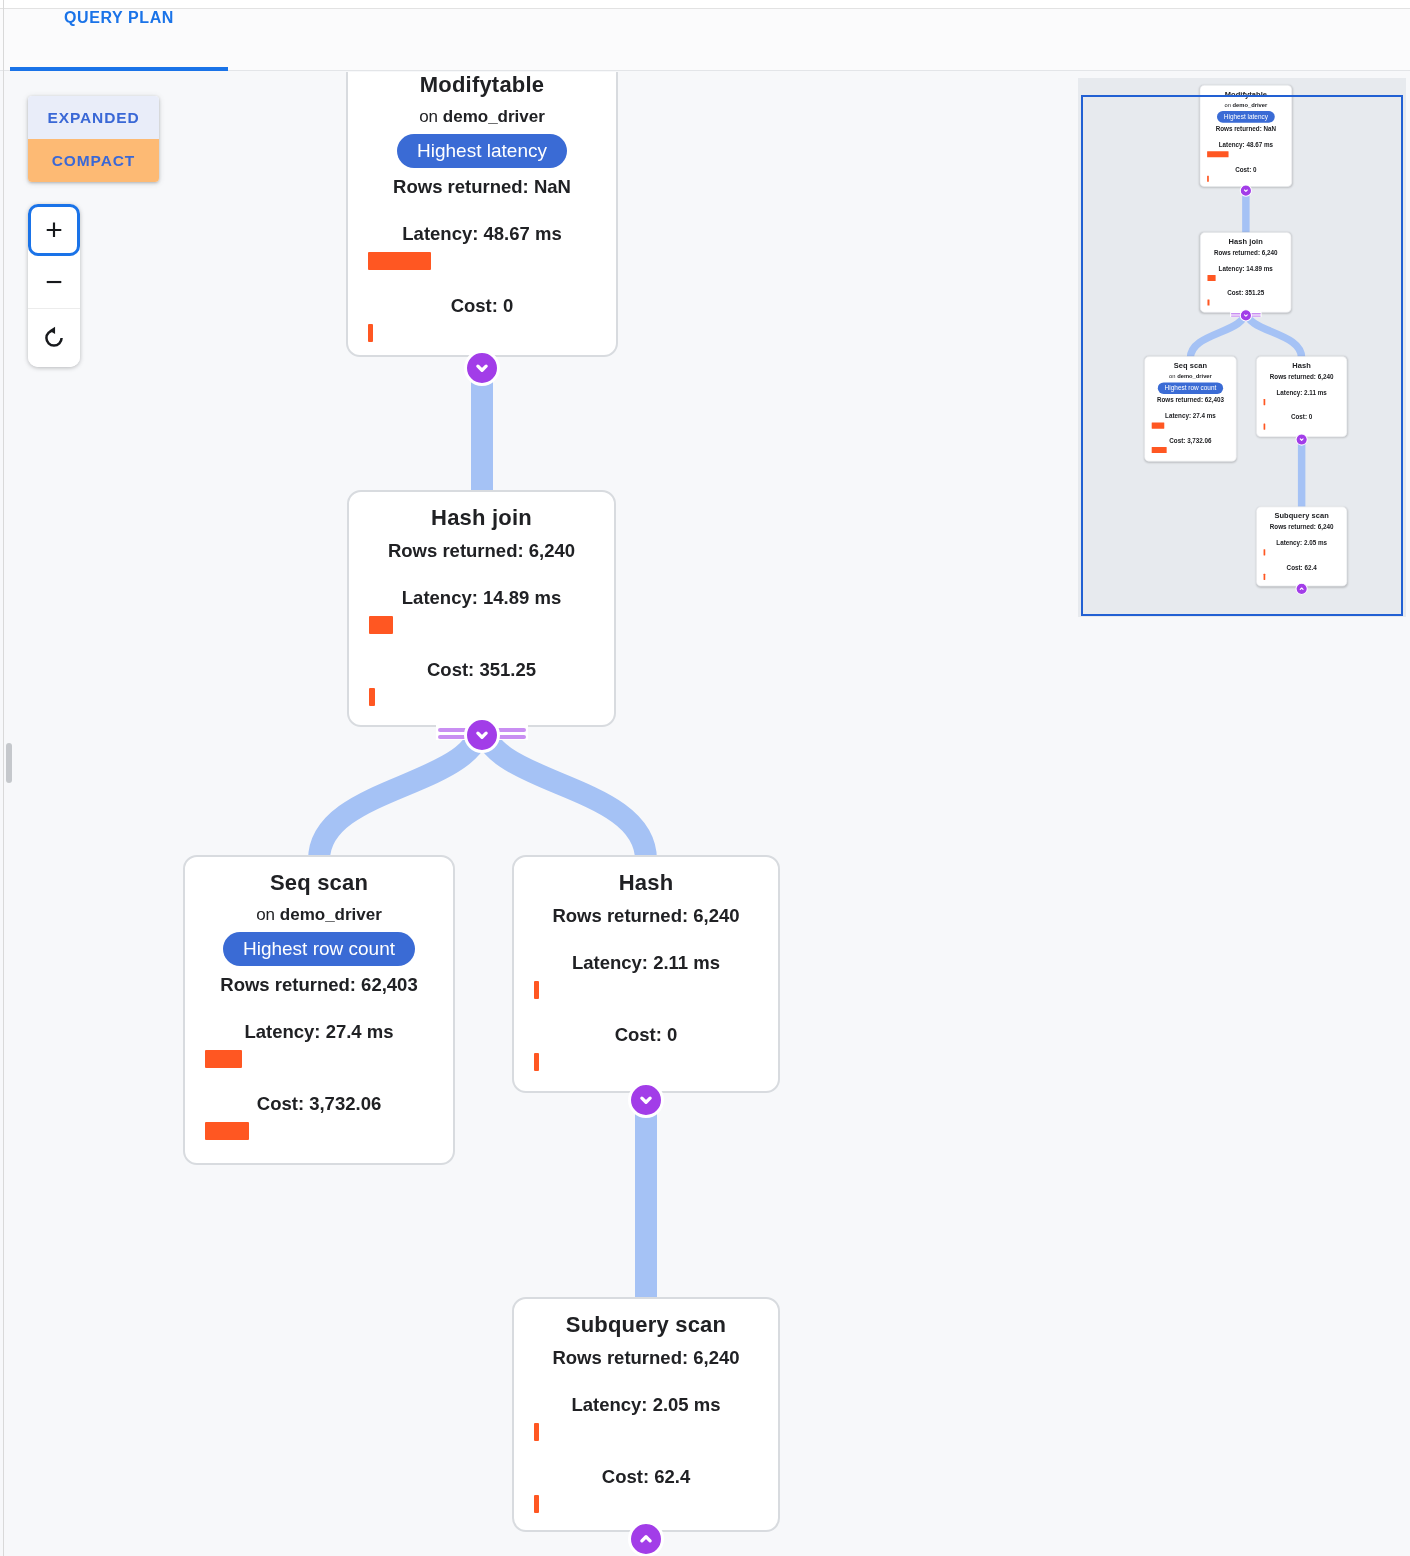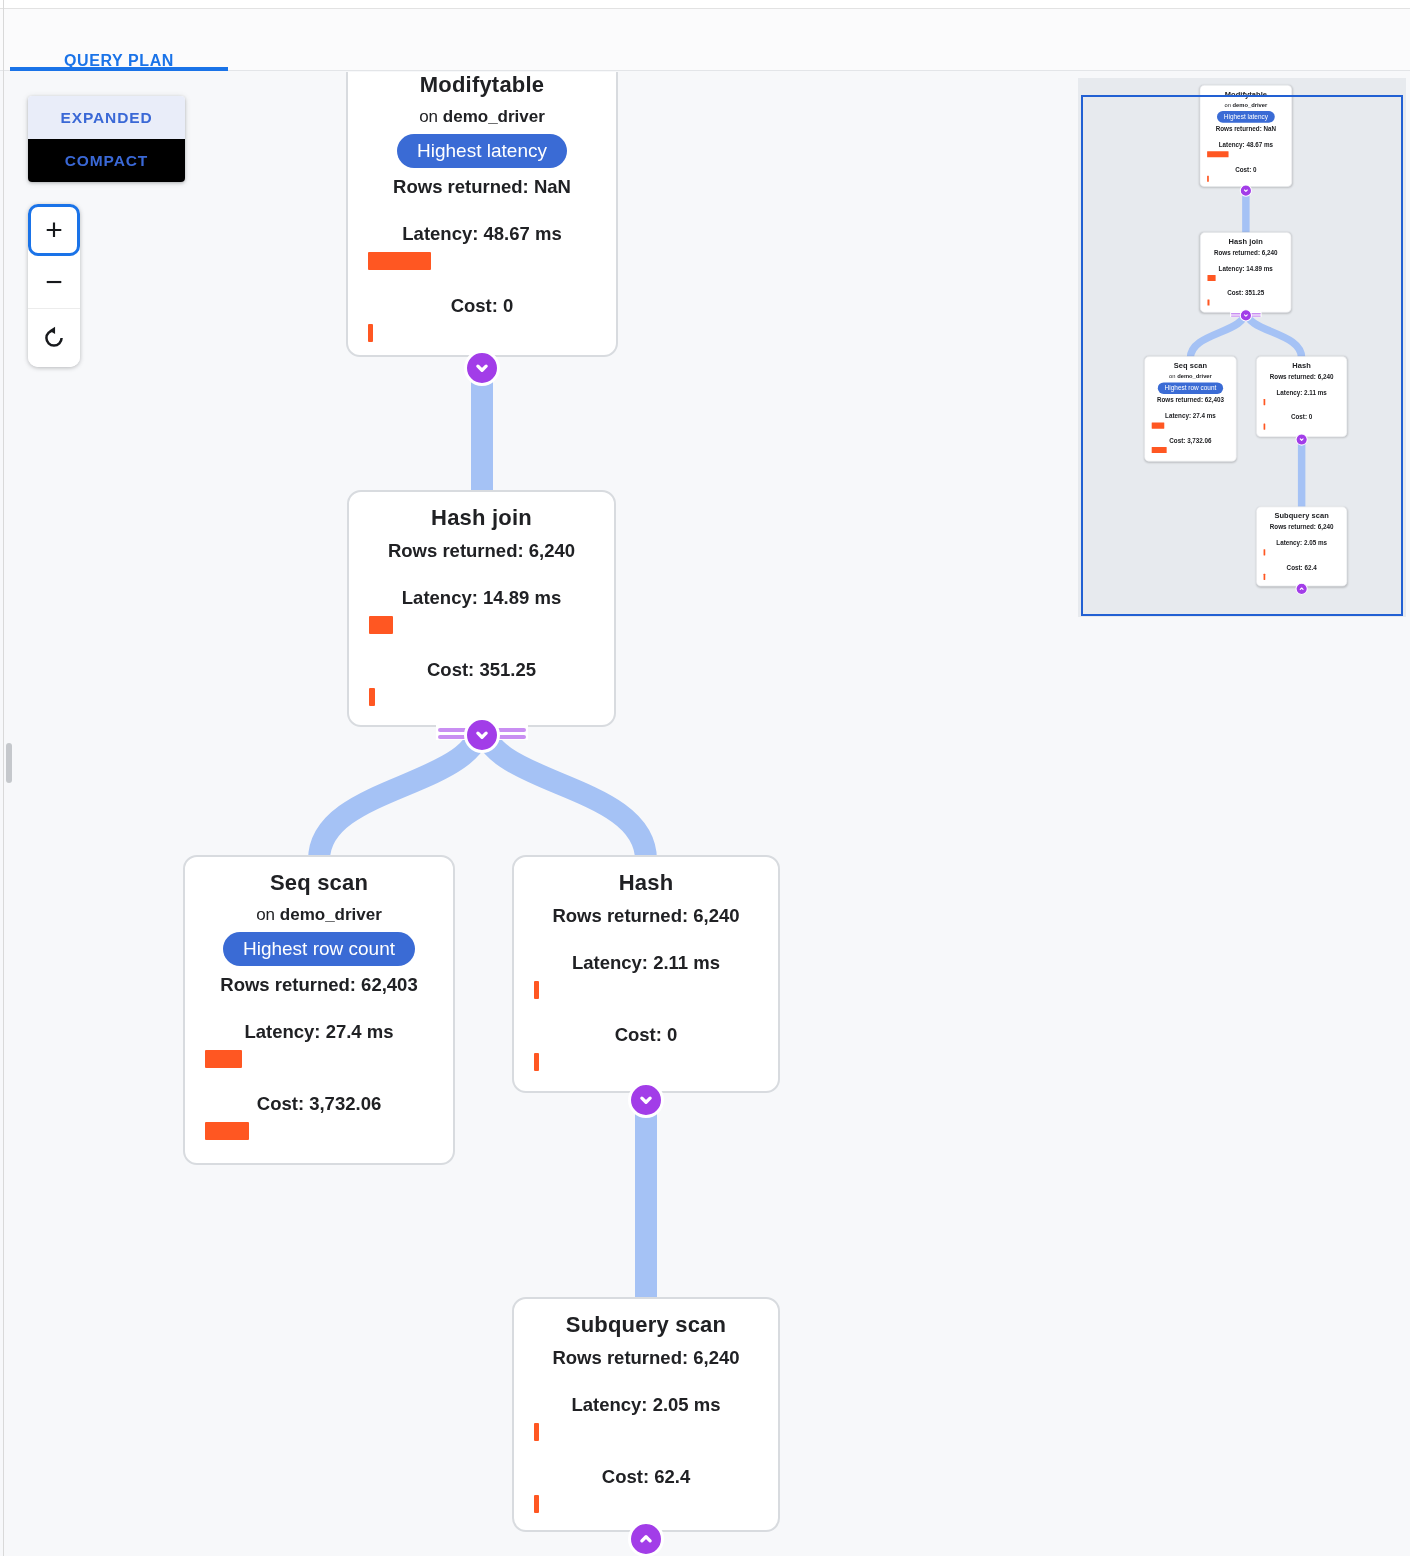--- a/index.html
+++ b/index.html
@@ -5,21 +5,21 @@
   html,body{margin:0;padding:0;}
   body{
     width:1410px;height:1556px;position:relative;overflow:hidden;
     background:#f7f8fa;color:#202124;
     font-family:"Liberation Sans",sans-serif;
   }
   
   .topstrip{position:absolute;top:0;left:0;right:0;height:8px;background:#ffffff;border-bottom:1px solid #e2e2e2;z-index:30;}
   .left-hairline{position:absolute;top:0;bottom:0;left:3px;width:1px;background:#d9d9d9;z-index:40;}
   .tabbar{position:absolute;top:9px;left:0;right:0;height:62px;background:#fbfbfc;border-bottom:1px solid #e3e5e8;display:flex;padding-left:10px;box-sizing:border-box;z-index:20;}
-  .tab{width:218px;display:flex;align-items:flex-end;justify-content:center;position:relative;
+  .tab{width:218px;display:flex;align-items:flex-start;justify-content:center;position:relative;
        font-size:16px;font-weight:700;letter-spacing:.6px;color:#5f6368;cursor:pointer;}
   .tab.active{color:#1a73e8;}
   .tab-underline{position:absolute;left:0;right:0;bottom:-1px;height:4px;background:#1a73e8;}
   
   .canvas{position:absolute;top:72px;left:0;right:0;bottom:0;overflow:hidden;text-align:center;}
   .diagram{position:absolute;left:0;top:0;width:840px;height:1510px;}
   .edges{position:absolute;left:0;top:0;}
   
   .node{position:absolute;background:#fff;border:2px solid #d8dbdf;border-radius:14px;
         padding:13px 20px 16px;box-sizing:border-box;z-index:2;}
@@ -38,24 +38,24 @@
   .stat-label{font-size:18.5px;font-weight:700;}
   .bar{height:18px;background:#ff5722;margin-top:7px;border-radius:1px;}
   
   .junction-band{position:absolute;background:#fff;z-index:3;}
   .stripe{position:absolute;height:4px;background:#c98ff2;border-radius:2px;z-index:4;}
   .edge-dot{position:absolute;width:36px;height:36px;margin:-18px 0 0 -18px;border-radius:50%;
             background:#a23de8;border:3px solid #fff;box-sizing:border-box;
             display:flex;align-items:center;justify-content:center;z-index:5;cursor:pointer;}
   .edge-dot.up{transform:rotate(180deg);}
   
-  .vt{position:absolute;left:28px;top:24px;width:157px;background:#fff;border-radius:4px;
+  .vt{position:absolute;left:28px;top:24px;width:131px;background:#fff;border-radius:4px;
       box-shadow:0 1px 3px rgba(60,64,67,.3),0 1px 6px rgba(60,64,67,.15);overflow:hidden;z-index:10;}
   .vt-item{height:43px;display:flex;align-items:center;justify-content:center;
-           font-size:15.5px;font-weight:700;letter-spacing:.9px;color:#3a68d6;cursor:pointer;background:#000000;}
+           font-size:15.5px;font-weight:700;letter-spacing:.9px;color:#3a68d6;cursor:pointer;background:#fdba74;}
   .vt-item.active{background:#e9edf9;}
   
   .zp{position:absolute;left:28px;top:132px;width:52px;background:#fff;border-radius:10px;
       box-shadow:0 1px 4px rgba(60,64,67,.35);z-index:10;}
   .zp-btn{height:52px;display:flex;align-items:center;justify-content:center;
           font-size:30px;font-weight:400;color:#17191c;cursor:pointer;background:#fff;border-radius:10px;}
   .zp-plus{border:3px solid #1a73e8;box-sizing:border-box;}
   .zp-reset{height:58px;border-top:1px solid #ececec;border-radius:0 0 10px 10px;}
   
   .minimap{position:absolute;left:1078px;top:6px;width:328px;height:539px;

